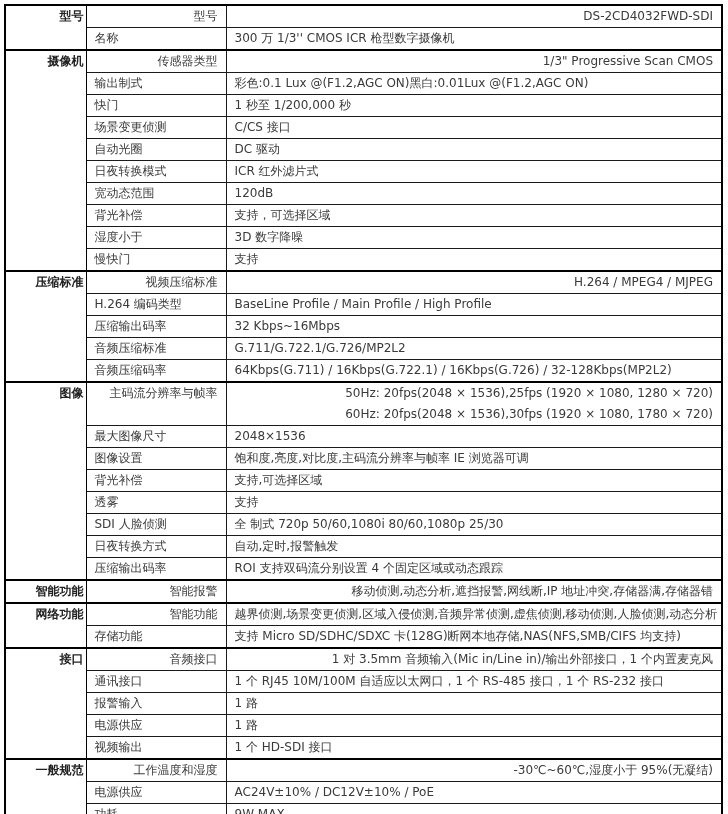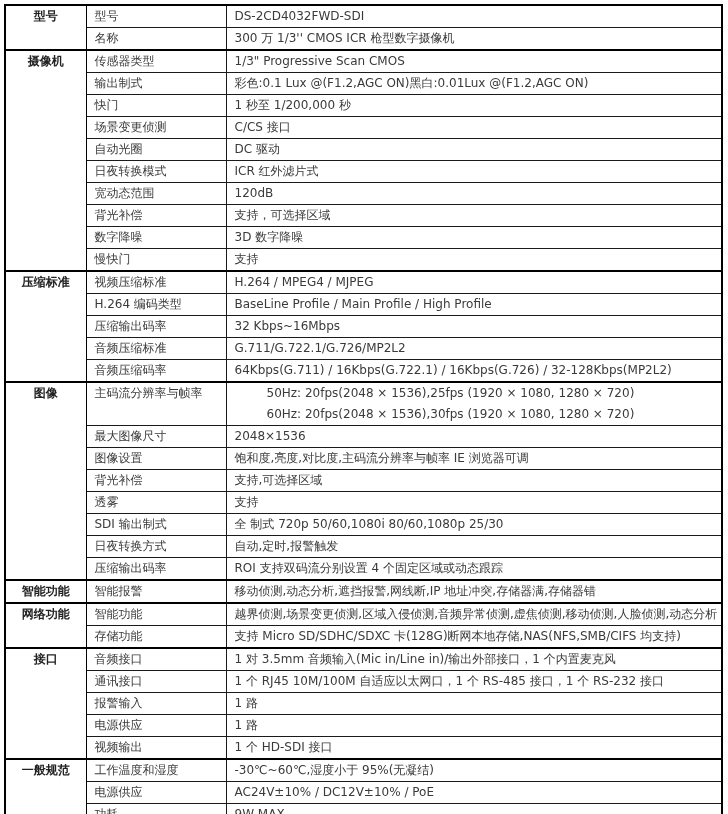--- a/index.html
+++ b/index.html
@@ -37,20 +37,21 @@
   table.spec td.cat {
     text-align: center;
     font-weight: bold;
     color: #222;
     padding: 0 2px;
     border-left: 2px solid #000;
     border-right: 1px solid #000;
   }
   table.spec tr.group-start td {
     border-top: 2px solid #000;
+    text-align: right;
   }
   table.spec td.label { }
   table.spec td.value { }
   .vline {
     line-height: 21px;
     white-space: nowrap;
     margin-left: 32px;
   }
 </style>
 </head>
@@ -100,21 +101,21 @@
   </tr>
         <tr>
     <td class="label">宽动态范围</td>
     <td class="value">120dB</td>
   </tr>
         <tr>
     <td class="label">背光补偿</td>
     <td class="value">支持，可选择区域</td>
   </tr>
         <tr>
-    <td class="label">数字降噪</td>
+    <td class="label">湿度小于</td>
     <td class="value">3D 数字降噪</td>
   </tr>
         <tr>
     <td class="label">慢快门</td>
     <td class="value">支持</td>
   </tr>
         <tr class="group-start">
           <td class="cat" rowspan="5">压缩标准</td>
     <td class="label">视频压缩标准</td>
     <td class="value">H.264 / MPEG4 / MJPEG</td>
@@ -133,41 +134,41 @@
   </tr>
         <tr>
     <td class="label">音频压缩码率</td>
     <td class="value">64Kbps(G.711) / 16Kbps(G.722.1) / 16Kbps(G.726) / 32-128Kbps(MP2L2)</td>
   </tr>
         <tr class="group-start">
           <td class="cat" rowspan="8">图像</td>
     <td class="label">主码流分辨率与帧率</td>
     <td class="value">
             <div class="vline">50Hz: 20fps(2048 × 1536),25fps (1920 × 1080, 1280 × 720)</div>
-            <div class="vline">60Hz: 20fps(2048 × 1536),30fps (1920 × 1080, 1280 × 720)</div>
+            <div class="vline">60Hz: 20fps(2048 × 1536),30fps (1920 × 1080, 1780 × 720)</div>
           </td>
   </tr>
         <tr>
     <td class="label">最大图像尺寸</td>
     <td class="value">2048×1536</td>
   </tr>
         <tr>
     <td class="label">图像设置</td>
     <td class="value">饱和度,亮度,对比度,主码流分辨率与帧率 IE 浏览器可调</td>
   </tr>
         <tr>
     <td class="label">背光补偿</td>
     <td class="value">支持,可选择区域</td>
   </tr>
         <tr>
     <td class="label">透雾</td>
     <td class="value">支持</td>
   </tr>
         <tr>
-    <td class="label">SDI 输出制式</td>
+    <td class="label">SDI 人脸侦测</td>
     <td class="value">全 制式 720p 50/60,1080i 80/60,1080p 25/30</td>
   </tr>
         <tr>
     <td class="label">日夜转换方式</td>
     <td class="value">自动,定时,报警触发</td>
   </tr>
         <tr>
     <td class="label">压缩输出码率</td>
     <td class="value">ROI 支持双码流分别设置 4 个固定区域或动态跟踪</td>
   </tr>

